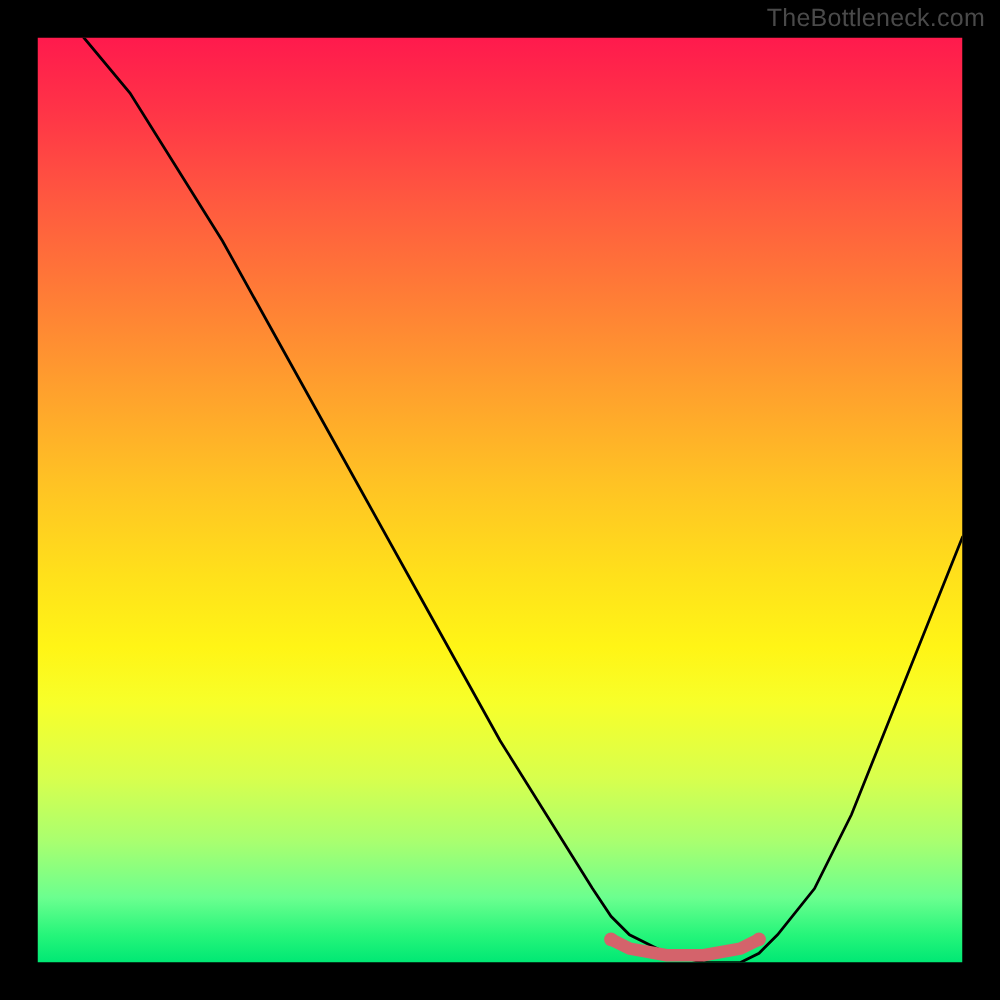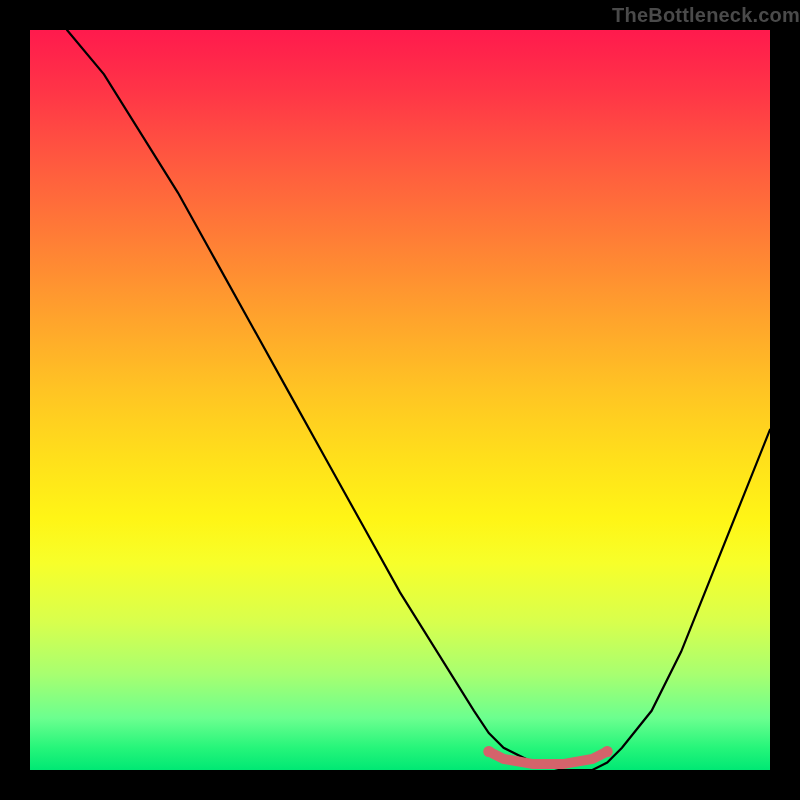--- a/index.html
+++ b/index.html
@@ -13,24 +13,24 @@
   }
   .frame {
     position: relative;
     width: 800px;
     height: 800px;
     background: #000;
   }
   .watermark {
     position: absolute;
     top: 4px;
-    right: 0;
+    right: 12px;
     color: #4a4a4a;
     font-size: 20px;
-    font-weight: 700;
+    font-weight: 400;
     letter-spacing: 0.2px;
     z-index: 10;
   }
   .plot-area {
     position: absolute;
     top: 30px;
     left: 30px;
     width: 740px;
     height: 740px;
     overflow: hidden;

